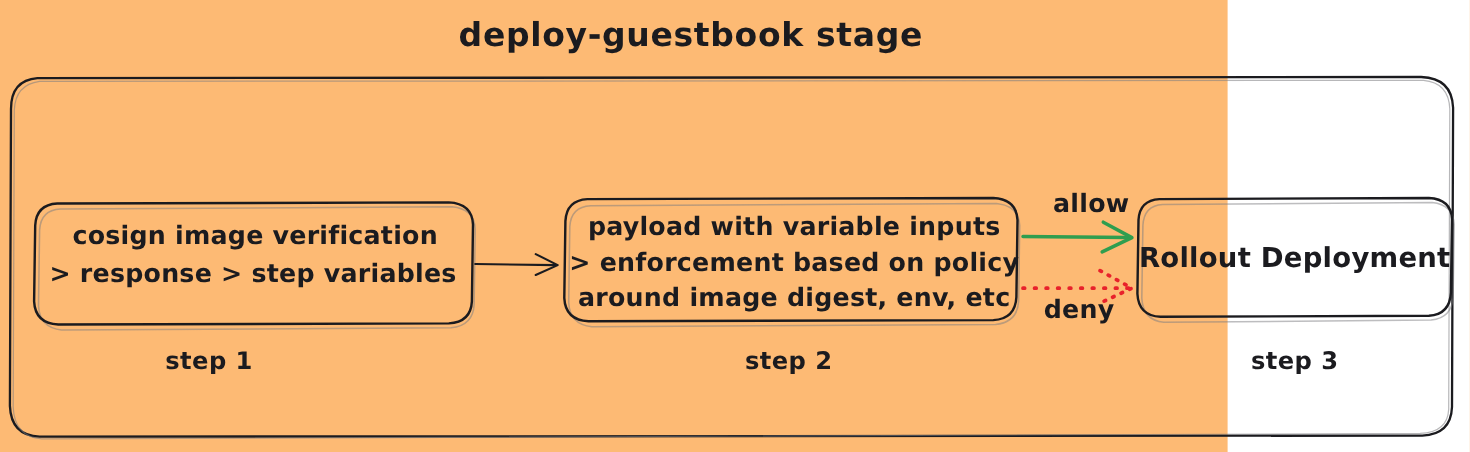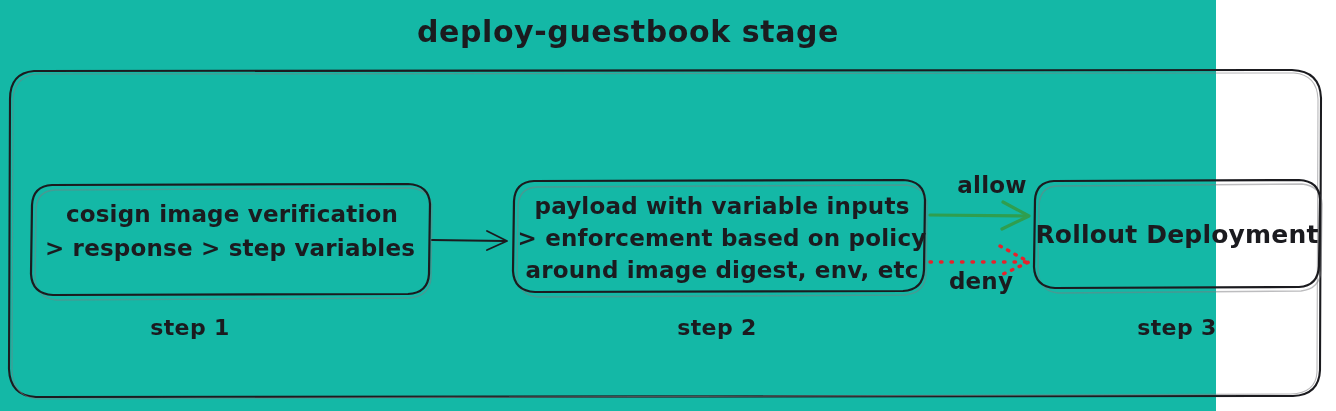--- a/index.html
+++ b/index.html
@@ -8,23 +8,23 @@
     background: #ffffff;
   }
   body {
     width: 1336px;
     height: 411px;
     overflow: hidden;
     font-family: "DejaVu Sans", sans-serif;
   }
   #stage {
     position: relative;
-    width: 1216px;
+    width: 1116px;
     height: 411px;
-    background: #14b8a6;
+    background: #fdba74;
     text-decoration: underline;
   }
   svg.canvas {
     position: absolute;
     inset: 0;
     width: 1336px;
     height: 411px;
   }
   
   .hand {

